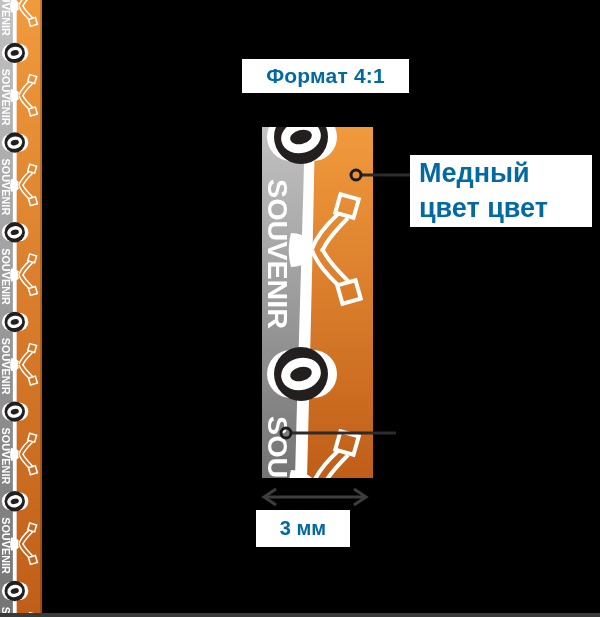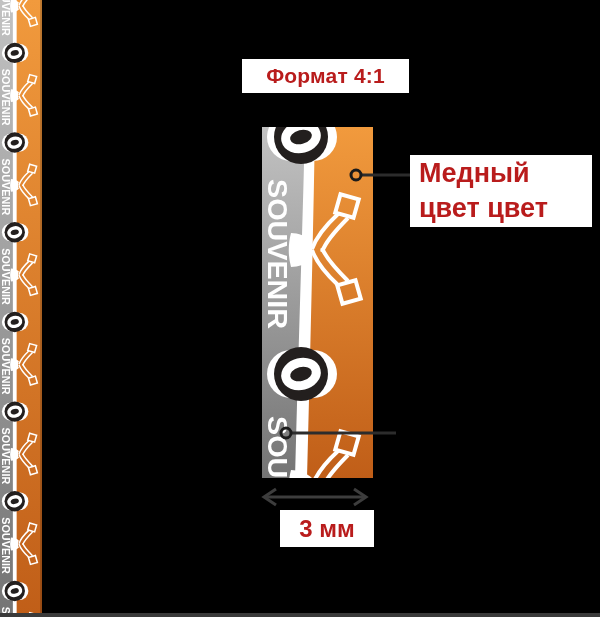--- a/index.html
+++ b/index.html
@@ -12,36 +12,35 @@
 
   .defs-holder { position:absolute; width:0; height:0; overflow:hidden; }
 
   .strip { position:absolute; left:0; top:0; width:42px; height:617px; display:block; }
 
   .ribbon-zoom { position:absolute; left:262px; top:127px; width:111px; height:351px; display:block; }
 
   .overlay { position:absolute; left:0; top:0; width:600px; height:617px; pointer-events:none; }
 
   .white-box {
-    position:absolute; background:#ffffff; color:#b91c1c;
+    position:absolute; background:#ffffff; color:#0369a1;
     font-weight:700; box-sizing:border-box;
   }
   .format-label {
     left:242px; top:59px; width:167px; height:34px;
     display:flex; align-items:center; justify-content:center;
     font-size:21px; letter-spacing:.2px;
   }
   .callout-box { padding:1px 9px; font-size:27px; line-height:35px; }
   .callout-copper { left:410px; top:155px; width:182px; min-height:70px; }
   .callout-gray   { left:395px; top:410px; width:198px; min-height:78px; padding-top:3px; }
   .size-box {
     left:256px; top:510px; width:94px; height:37px;
     display:flex; align-items:center; justify-content:center;
-    font-size:24px;
-    margin-left:24px;
+    font-size:20px;
   }
   .bottom-edge { position:absolute; left:0; bottom:0; width:600px; height:4px; }
 </style>
 </head>
 <body>
 
 <div class="stage" style="background: rgb(0, 0, 0);">
 
   <svg class="defs-holder" aria-hidden="true">
     <defs>

